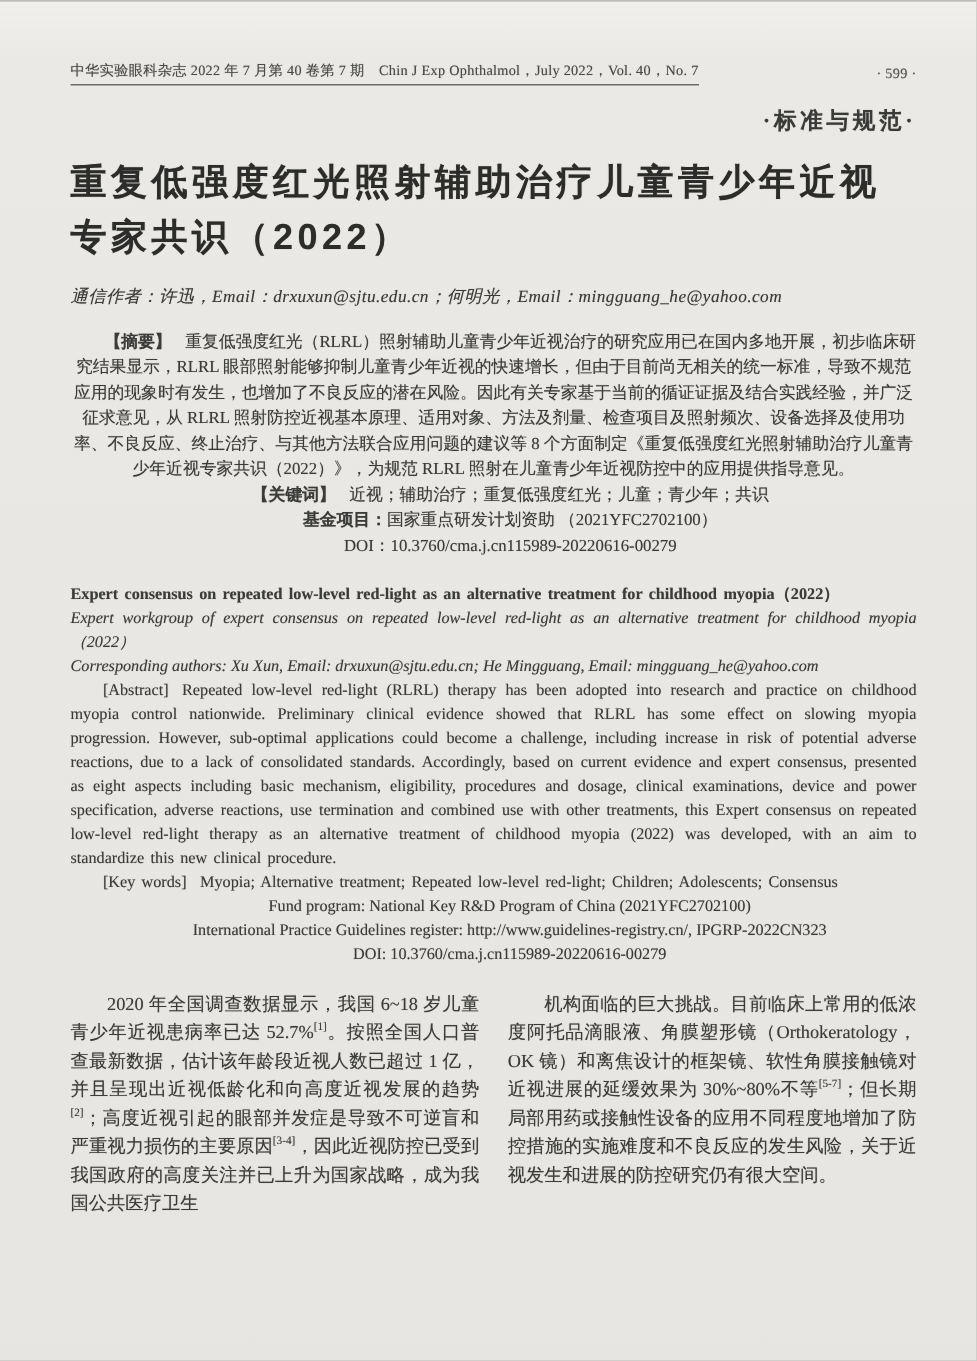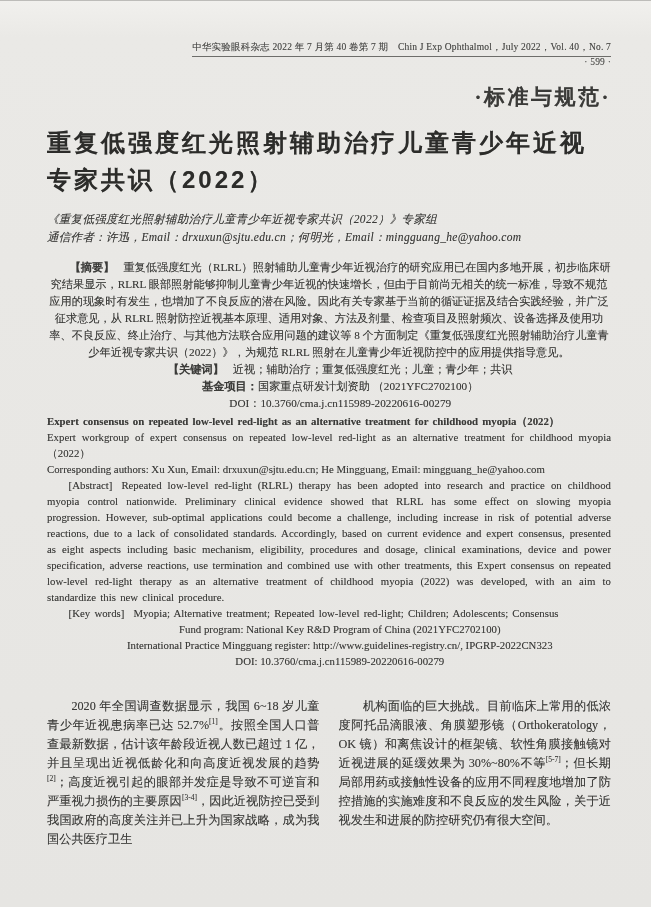--- a/index.html
+++ b/index.html
@@ -8,50 +8,50 @@
     margin:0 auto;overflow:hidden;
     padding:40px 40px 0 47px;
     background:linear-gradient(180deg,#f1f0ed 0%,#eae9e6 4%,#e8e7e4 55%,#e6e5e2 100%);
     border-top:1px solid #bdbcb9;
     color:#3b3b39;
     font-family:"Liberation Serif","DejaVu Serif",serif;
     text-shadow:0 0 0.6px rgba(60,60,58,0.45);
   }
   
   .jrow{display:flex;justify-content:space-between;align-items:flex-end;
-        font-size:9.5px;color:#4a4a48;letter-spacing:0.2px;flex-direction:column;}
+        font-size:9.5px;color:#4a4a48;letter-spacing:0.2px;}
   .jleft{border-bottom:1px solid #6d6d6a;padding-bottom:2px;}
   .jright{padding-bottom:2px;color:#555553;margin-left:16px;}
-  .section-label{margin-top:14px;text-align:right;font-size:21px;
+  .section-label{margin-top:14px;text-align:right;font-size:15px;
         letter-spacing:2.5px;font-weight:600;color:#3a3a38;
         font-family:"Liberation Serif","DejaVu Serif",serif;}
   
   .title{margin:13px 0 0;font-size:24px;line-height:37px;font-weight:700;
         letter-spacing:3px;color:#2c2c2a;
         font-family:"Liberation Sans","DejaVu Sans",sans-serif;}
   .byline{margin-top:12px;font-style:italic;font-size:11.5px;line-height:18px;
         letter-spacing:0.3px;color:#3a3a38;}
   .byline p{margin:0;}
   
   .cn-block{margin-top:13px;font-size:11.2px;line-height:17px;text-align:justify;}
   .cn-block p{margin:0;}
   .i2{text-indent:2em;text-align:center;}
   .lbl{font-weight:700;font-family:"Liberation Sans","DejaVu Sans",sans-serif;
        font-style:normal;}
   .gap{margin-right:9px;}
   
-  .en-block{margin-top:1px;font-size:10.8px;line-height:16px;}
+  .en-block{margin-top:15px;font-size:10.8px;line-height:16px;}
   .en-block p{margin:0;}
   .en-title{font-weight:700;word-spacing:1.5px;}
-  .en-it{}
+  .en-it{font-style:italic;}
   .en-just{text-align:justify;word-spacing:1.5px;}
   .en-lbl{font-weight:400;}
   
   .body-cols{display:flex;gap:19px;margin-top:16px;}
-  .col{flex:1;font-size:12.2px;line-height:19px;text-align:justify;margin-top:12px;}
+  .col{flex:1;font-size:12.2px;line-height:19px;text-align:justify;}
   .col p{margin:0;text-indent:2em;}
   sup{font-size:7.5px;line-height:0;vertical-align:super;letter-spacing:0;}
 </style>
 </head>
 <body>
 
 <div class="page">
 
   <div class="jrow">
     <span class="jleft">中华实验眼科杂志 2022 年 7 月第 40 卷第 7 期　Chin J Exp Ophthalmol，July 2022，Vol. 40，No. 7</span>
@@ -59,21 +59,20 @@
   </div>
 
   <div class="section-label">·标准与规范·</div>
 
   <h1 class="title">
     <span>重复低强度红光照射辅助治疗儿童青少年近视</span><br>
     <span>专家共识（2022）</span>
   </h1>
 
   <div class="byline">
-    <p>《重复低强度红光照射辅助治疗儿童青少年近视专家共识（2022）》专家组</p>
     <p>通信作者：许迅，Email：drxuxun@sjtu.edu.cn；何明光，Email：mingguang_he@yahoo.com</p>
   </div>
 
   <div class="cn-block">
     <p class="i2">
       <span class="lbl gap">【摘要】</span><span>重复低强度红光（RLRL）照射辅助儿童青少年近视治疗的研究应用已在国内多地开展，初步临床研究结果显示，RLRL 眼部照射能够抑制儿童青少年近视的快速增长，但由于目前尚无相关的统一标准，导致不规范应用的现象时有发生，也增加了不良反应的潜在风险。因此有关专家基于当前的循证证据及结合实践经验，并广泛征求意见，从 RLRL 照射防控近视基本原理、适用对象、方法及剂量、检查项目及照射频次、设备选择及使用功率、不良反应、终止治疗、与其他方法联合应用问题的建议等 8 个方面制定《重复低强度红光照射辅助治疗儿童青少年近视专家共识（2022）》，为规范 RLRL 照射在儿童青少年近视防控中的应用提供指导意见。</span>
     </p>
     <p class="i2">
       <span class="lbl gap">【关键词】</span><span>近视；辅助治疗；重复低强度红光；儿童；青少年；共识</span>
     </p>
@@ -90,21 +89,21 @@
     <p class="i2 en-just">
       <span class="en-lbl gap">[Abstract]</span><span>Repeated low-level red-light (RLRL) therapy has been adopted into research and practice on childhood myopia control nationwide. Preliminary clinical evidence showed that RLRL has some effect on slowing myopia progression. However, sub-optimal applications could become a challenge, including increase in risk of potential adverse reactions, due to a lack of consolidated standards. Accordingly, based on current evidence and expert consensus, presented as eight aspects including basic mechanism, eligibility, procedures and dosage, clinical examinations, device and power specification, adverse reactions, use termination and combined use with other treatments, this Expert consensus on repeated low-level red-light therapy as an alternative treatment of childhood myopia (2022) was developed, with an aim to standardize this new clinical procedure.</span>
     </p>
     <p class="i2 en-just">
       <span class="en-lbl gap">[Key words]</span><span>Myopia; Alternative treatment; Repeated low-level red-light; Children; Adolescents; Consensus</span>
     </p>
     <p class="i2">
       <span class="en-lbl">Fund program:</span> <span>National Key R&amp;D Program of China (2021YFC2702100)</span>
     </p>
     <p class="i2">
-      <span class="en-lbl">International Practice Mingguang register:</span> <span>http://www.guidelines-registry.cn/, IPGRP-2022CN323</span>
+      <span class="en-lbl">International Practice Guidelines register:</span> <span>http://www.guidelines-registry.cn/, IPGRP-2022CN323</span>
     </p>
     <p class="i2">DOI: 10.3760/cma.j.cn115989-20220616-00279</p>
   </div>
 
   <div class="body-cols">
     <div class="col">
       <p><span>2020 年全国调查数据显示，我国 6~18 岁儿童青少年近视患病率已达 52.7%</span><sup>[1]</sup><span>。按照全国人口普查最新数据，估计该年龄段近视人数已超过 1 亿，并且呈现出近视低龄化和向高度近视发展的趋势</span><sup>[2]</sup><span>；高度近视引起的眼部并发症是导致不可逆盲和严重视力损伤的主要原因</span><sup>[3-4]</sup><span>，因此近视防控已受到我国政府的高度关注并已上升为国家战略，成为我国公共医疗卫生</span></p>
     </div>
     <div class="col">
       <p><span>机构面临的巨大挑战。目前临床上常用的低浓度阿托品滴眼液、角膜塑形镜（Orthokeratology，OK 镜）和离焦设计的框架镜、软性角膜接触镜对近视进展的延缓效果为 30%~80%不等</span><sup>[5-7]</sup><span>；但长期局部用药或接触性设备的应用不同程度地增加了防控措施的实施难度和不良反应的发生风险，关于近视发生和进展的防控研究仍有很大空间。</span></p>

